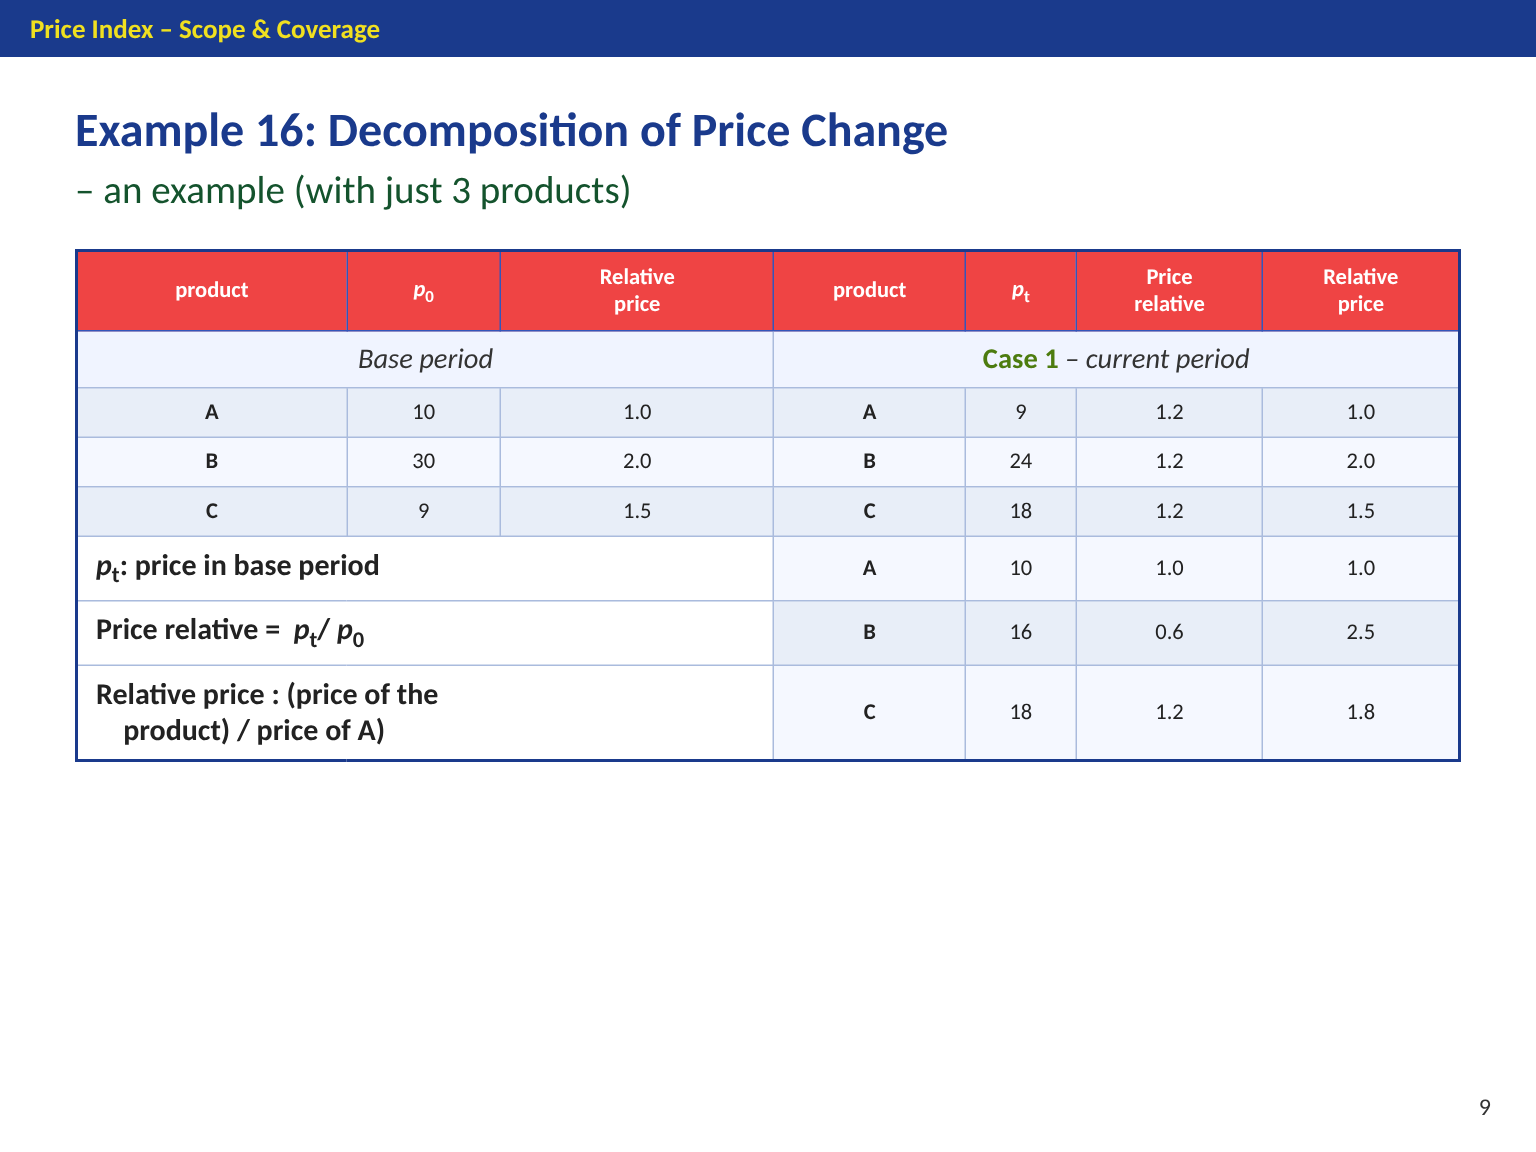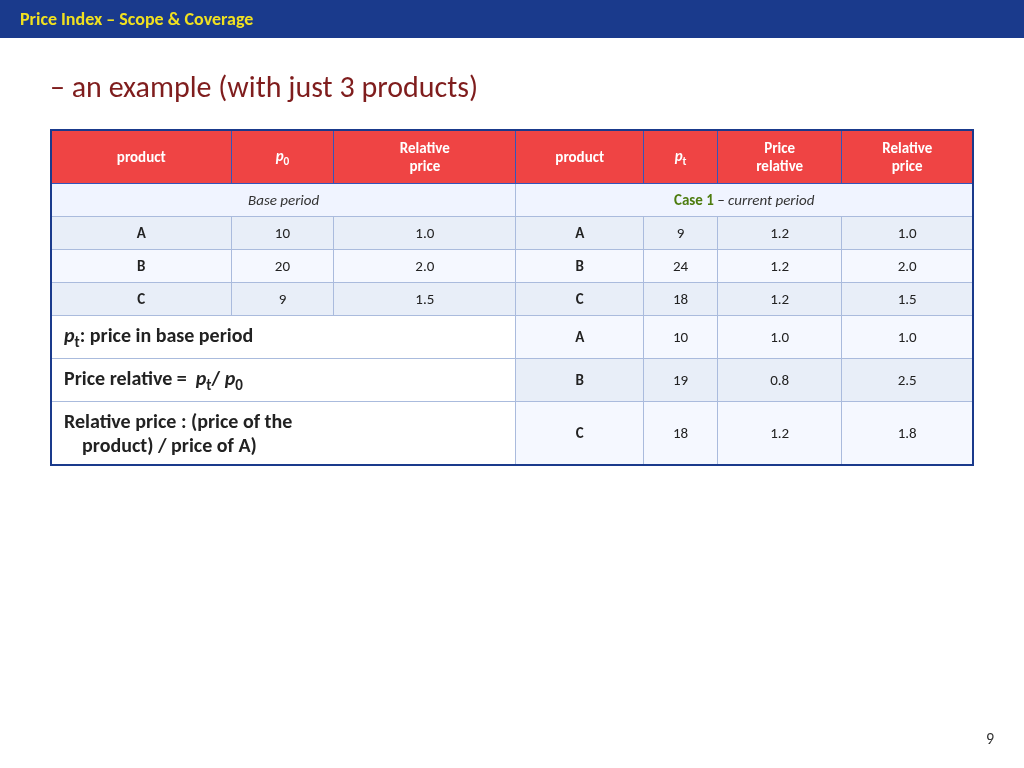--- a/index.html
+++ b/index.html
@@ -34,22 +34,22 @@
 
     #slide-title {
       font-size: 32px;
       font-weight: bold;
       color: #1a3a8c;
       line-height: 1.2;
       margin-bottom: 4px;
     }
 
     #slide-subtitle {
-      font-size: 30px;
-      color: #7f1d1d;
+      font-size: 26px;
+      color: #14532d;
       margin-bottom: 24px;
     }
 
     
     #data-table {
       width: 100%;
       border-collapse: collapse;
       border: 2px solid #1a3a8c;
       font-size: 15px;
     }
@@ -65,21 +65,21 @@
 
     #data-table td {
       padding: 7px 12px;
       border: 1px solid #aabbdd;
     }
 
     .row-base-period td,
     .row-case-header td {
       background: #f0f4ff;
       text-align: center;
-      font-size: 15px;
+      font-size: 19px;
     }
 
     .row-base-period td {
       color: #333;
       font-style: italic;
     }
 
     .case-label {
       color: #4d7c0f;
       font-weight: bold;
@@ -139,20 +139,21 @@
     }
   </style>
 </head>
 <body>
 
 <div id="top-bar">
   <span id="top-bar-title">Price  Index – Scope &amp; Coverage</span>
 </div>
 
 <div id="main-content">
+  <div id="slide-title">Example 16: Decomposition of Price Change</div>
   <div id="slide-subtitle">– an example (with just 3 products)</div>
 
   <table id="data-table">
     <thead>
       <tr>
         <th>product</th>
         <th><em>p</em><sub>0</sub></th>
         <th>Relative<br>price</th>
         <th>product</th>
         <th><em>p</em><sub>t</sub></th>
@@ -175,21 +176,21 @@
         <td class="num-col">10</td>
         <td class="num-col">1.0</td>
         <td><strong>A</strong></td>
         <td class="num-col">9</td>
         <td class="num-col">1.2</td>
         <td class="num-col">1.0</td>
       </tr>
 
       <tr class="data-row">
         <td><strong>B</strong></td>
-        <td class="num-col">20</td>
+        <td class="num-col">30</td>
         <td class="num-col">2.0</td>
         <td><strong>B</strong></td>
         <td class="num-col">24</td>
         <td class="num-col">1.2</td>
         <td class="num-col">2.0</td>
       </tr>
 
       <tr class="data-row">
         <td><strong>C</strong></td>
         <td class="num-col">9</td>
@@ -209,22 +210,22 @@
         <td class="num-col">10</td>
         <td class="num-col">1.0</td>
         <td class="num-col">1.0</td>
       </tr>
 
       <tr class="data-row">
         <td colspan="3" class="footnote-cell">
           Price relative =&nbsp; <em>p</em><sub>t</sub>/ <em>p</em><sub>0</sub>
         </td>
         <td><strong>B</strong></td>
-        <td class="num-col">19</td>
-        <td class="num-col">0.8</td>
+        <td class="num-col">16</td>
+        <td class="num-col">0.6</td>
         <td class="num-col">2.5</td>
       </tr>
 
       <tr class="data-row">
         <td colspan="3" class="footnote-cell">
           Relative price : (price of the<br>&nbsp;&nbsp;&nbsp;&nbsp;product) / price of <strong>A</strong>)
         </td>
         <td><strong>C</strong></td>
         <td class="num-col">18</td>
         <td class="num-col">1.2</td>

